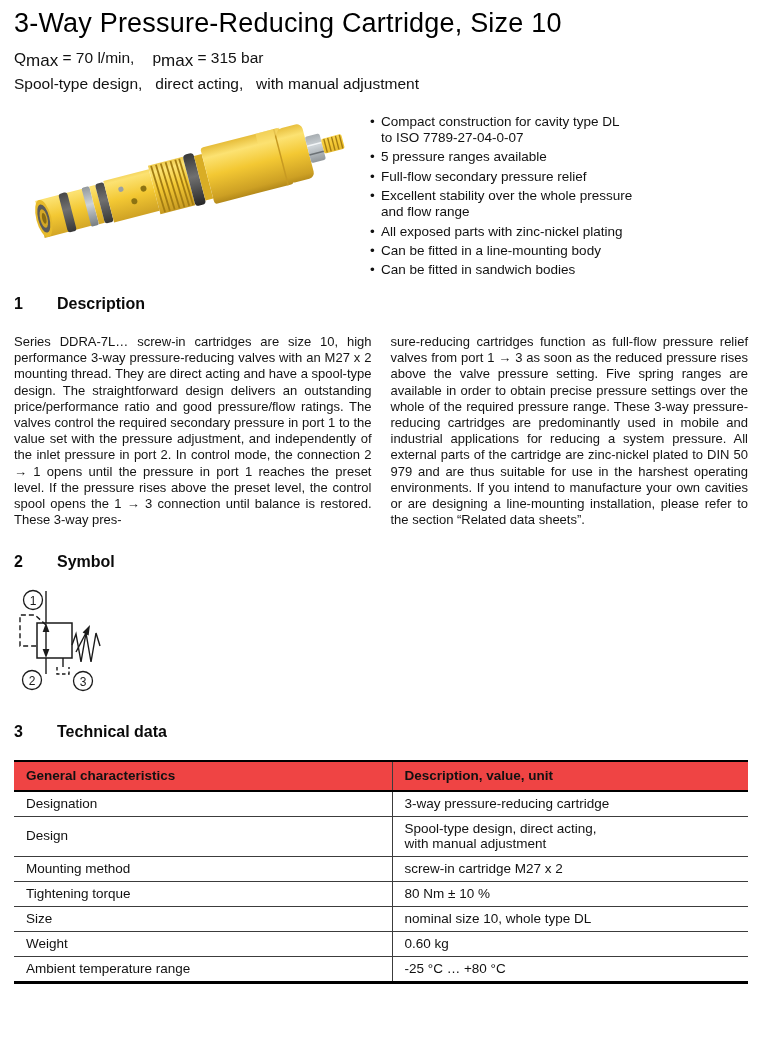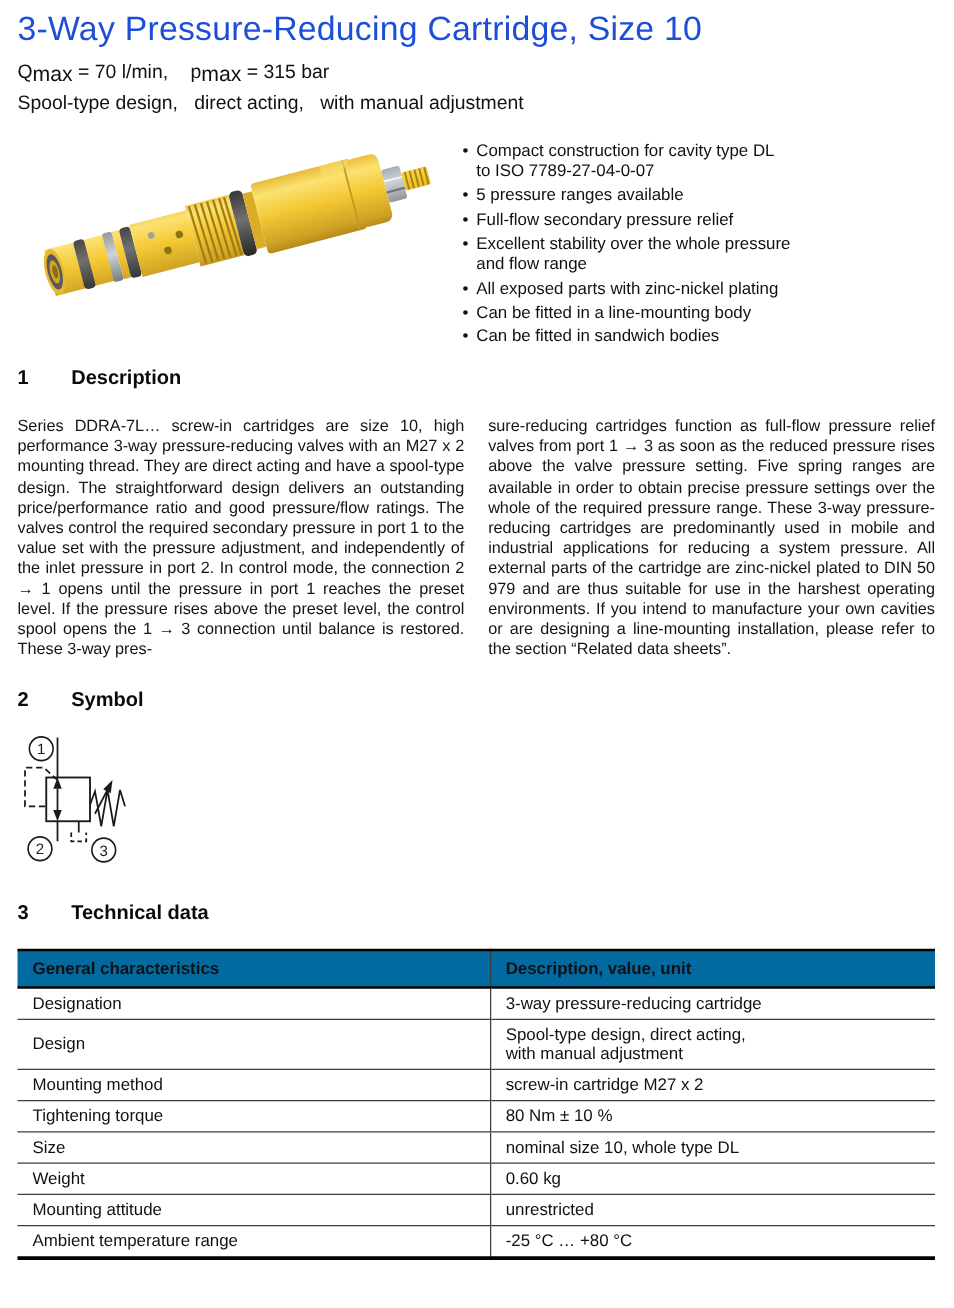--- a/index.html
+++ b/index.html
@@ -3,21 +3,21 @@
 <meta charset="utf-8">
 <style>
   * { margin:0; padding:0; box-sizing:border-box; }
   html,body { background:#ffffff; }
   body { font-family:"Liberation Sans","DejaVu Sans",sans-serif; color:#111; }
   .page {
     position:relative; width:763px; height:1046px; background:#fff;
     padding:8px 15px 0 14px; overflow:hidden;
   }
   
-  .title { font-size:27px; font-weight:400; letter-spacing:0.2px; line-height:1.12; color:#1d4ed8; }
+  .title { font-size:27px; font-weight:400; letter-spacing:0.2px; line-height:1.12; color:#000000; }
   .specs { margin-top:9px; font-size:15.5px; line-height:1.38; }
   .spec-line sub { font-size:17px; vertical-align:-3px; letter-spacing:0; }
   .gap-sp { display:inline-block; width:18px; }
   .prewrap { white-space:pre-wrap; }
   
   .product-row { margin-top:8px; height:182px; display:flex; }
   .photo-wrap { width:356px; height:182px; flex:0 0 auto; }
   .features { padding-top:12px; font-size:13.5px; }
   .features li { list-style:none; display:flex; margin-bottom:3.5px; line-height:1.18; }
   .features .dot { width:11px; flex:0 0 auto; }
@@ -35,21 +35,21 @@
   .h-symbol { margin-top:24px; }
   .h-tech { margin-top:17px; }
   .symbol-wrap { margin-top:13px; height:122px; }
   
   .tbl {
     margin-top:19px; width:734px; border-collapse:collapse;
     font-size:13.5px; table-layout:fixed;
   }
   .tbl { border-top:2px solid #000; border-bottom:3px solid #000; }
   .tbl th, .tbl td { text-align:left; vertical-align:middle; padding:4px 12px 5px 12px; line-height:15px; }
-  .tbl th { background:#0369a1; font-weight:bold; padding-top:6px; padding-bottom:7px; border-bottom:2px solid #000; }
+  .tbl th { background:#ef4444; font-weight:bold; padding-top:6px; padding-bottom:7px; border-bottom:2px solid #000; }
   .tbl td { border-top:1px solid #3c3c3c; white-space:pre-line; }
   .tbl tr:first-child td { border-top:none; }
   .tbl th:first-child, .tbl td:first-child { width:378px; }
   .tbl th + th, .tbl td + td { border-left:1px solid #3c3c3c; }
 </style>
 </head>
 <body>
 
 <div class="page">
 
@@ -248,23 +248,19 @@
       </tr>
       <tr>
         <td>Size</td>
         <td>nominal size 10, whole type DL</td>
       </tr>
       <tr>
         <td>Weight</td>
         <td>0.60 kg</td>
       </tr>
       <tr>
-        <td>Mounting attitude</td>
-        <td>unrestricted</td>
-      </tr>
-      <tr>
         <td>Ambient temperature range</td>
         <td>-25 °C … +80 °C</td>
       </tr>
     </tbody>
   </table>
 
 </div>
 
 </body></html>

